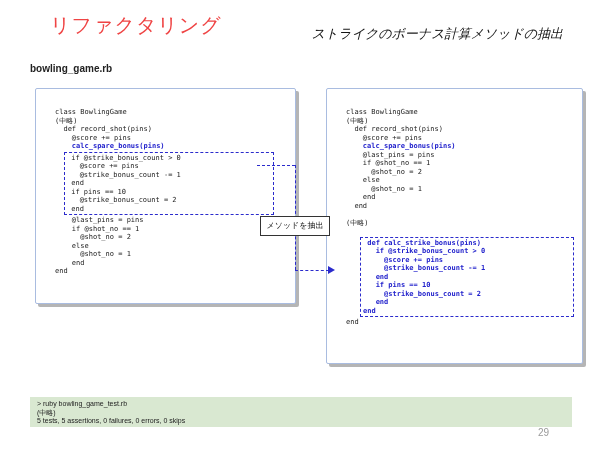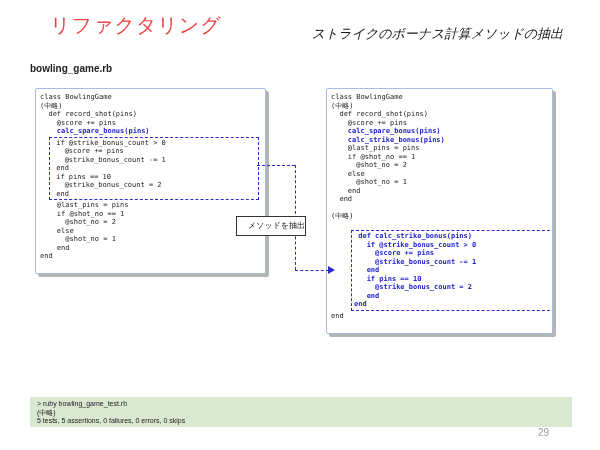--- a/index.html
+++ b/index.html
@@ -3,40 +3,40 @@
 <meta charset="utf-8">
 <style>
   html,body { margin:0; padding:0; background:#fff; }
   body { width:600px; height:450px; position:relative; font-family:"Liberation Sans",sans-serif; overflow:hidden; }
 
   .title { position:absolute; left:37px; top:12px; font-size:20px; color:#ef4444; letter-spacing:1px; white-space:nowrap;margin-left:13px; }
   .subtitle { position:absolute; left:0; top:25px; width:563px; text-align:right; font-size:13px; color:#141414; white-space:nowrap;font-style:italic; }
   .file-label { position:absolute; left:30px; top:63px; font-size:10px; font-weight:bold; color:#222; }
 
   .code-box { position:absolute; background:#fff; border:1px solid #a9bce0; border-radius:2px;
-              box-shadow:3px 3px 0 #b5b5b5; padding:4px; overflow:hidden;
+              box-shadow:3px 3px 0 #b5b5b5; padding:19px; overflow:hidden;
               font-family:"DejaVu Sans Mono","Liberation Mono",monospace; font-size:7px; color:#1a1a1a; }
   .code-box.left  { left:35px;  top:88px; width:221px; height:176px; }
   .code-box.right { left:326px; top:88px; width:217px; height:236px; }
 
   .cl { height:8.5px; line-height:8.5px; white-space:pre; }
   .cl.blue { color:#2222cc;font-weight:bold; }
 
   .sel { border:1px dashed #2b2bcc; width:206px; margin:1px 0 1px 9px; padding:1px 0 1px 2px; }
-  .code-box.right .sel { margin-left:20px; width:210px; }
+  .code-box.right .sel { margin-left:14px; width:210px; }
 
   .conn { position:absolute; }
   .conn-h1 { left:257px; top:165px; width:38px; height:0; border-top:1px dashed #2b2bcc; }
   .conn-v  { left:295px; top:165px; width:0; height:105px; border-left:1px dashed #2b2bcc; }
   .conn-h2 { left:295px; top:270px; width:34px; height:0; border-top:1px dashed #2b2bcc; }
   .arrow-head { position:absolute; left:328px; top:266px; width:0; height:0;
                 border-left:7px solid #2b2bcc; border-top:4.5px solid transparent; border-bottom:4.5px solid transparent; }
 
-  .callout { position:absolute; left:236px; top:216px; width:68px; height:18px; background:#fff;
-             border:1px solid #333; font-size:8px; line-height:18px; text-align:right; color:#111; z-index:4; }
+  .callout { position:absolute; left:260px; top:216px; width:68px; height:18px; background:#fff;
+             border:1px solid #333; font-size:8px; line-height:18px; text-align:center; color:#111; z-index:4; }
 
   .console { position:absolute; left:30px; top:397px; width:528px; height:24px; background:#d9e8d1;
              padding:3px 7px; font-size:7px; color:#222; }
   .console .cl { height:8.5px; line-height:8.5px; white-space:pre; }
 
   .page-num { position:absolute; left:538px; top:427px; font-size:10px; color:#9a9a9a; }
 </style>
 </head>
 <body>
 
@@ -76,21 +76,20 @@
 </div>
 
 <div class="code-box right">
   <div>
 
   <div class="cl">class BowlingGame</div>
       <div class="cl">(中略)</div>
       <div class="cl">  def record_shot(pins)</div>
       <div class="cl">    @score += pins</div>
       <div class="cl blue">    calc_spare_bonus(pins)</div>
-      <div class="cl blue">    calc_strike_bonus(pins)</div>
       <div class="cl">    @last_pins = pins</div>
       <div class="cl">    if @shot_no == 1</div>
       <div class="cl">      @shot_no = 2</div>
       <div class="cl">    else</div>
       <div class="cl">      @shot_no = 1</div>
       <div class="cl">    end</div>
       <div class="cl">  end</div>
       <div class="cl"></div>
       <div class="cl">(中略)</div>
       <div class="cl"></div>

